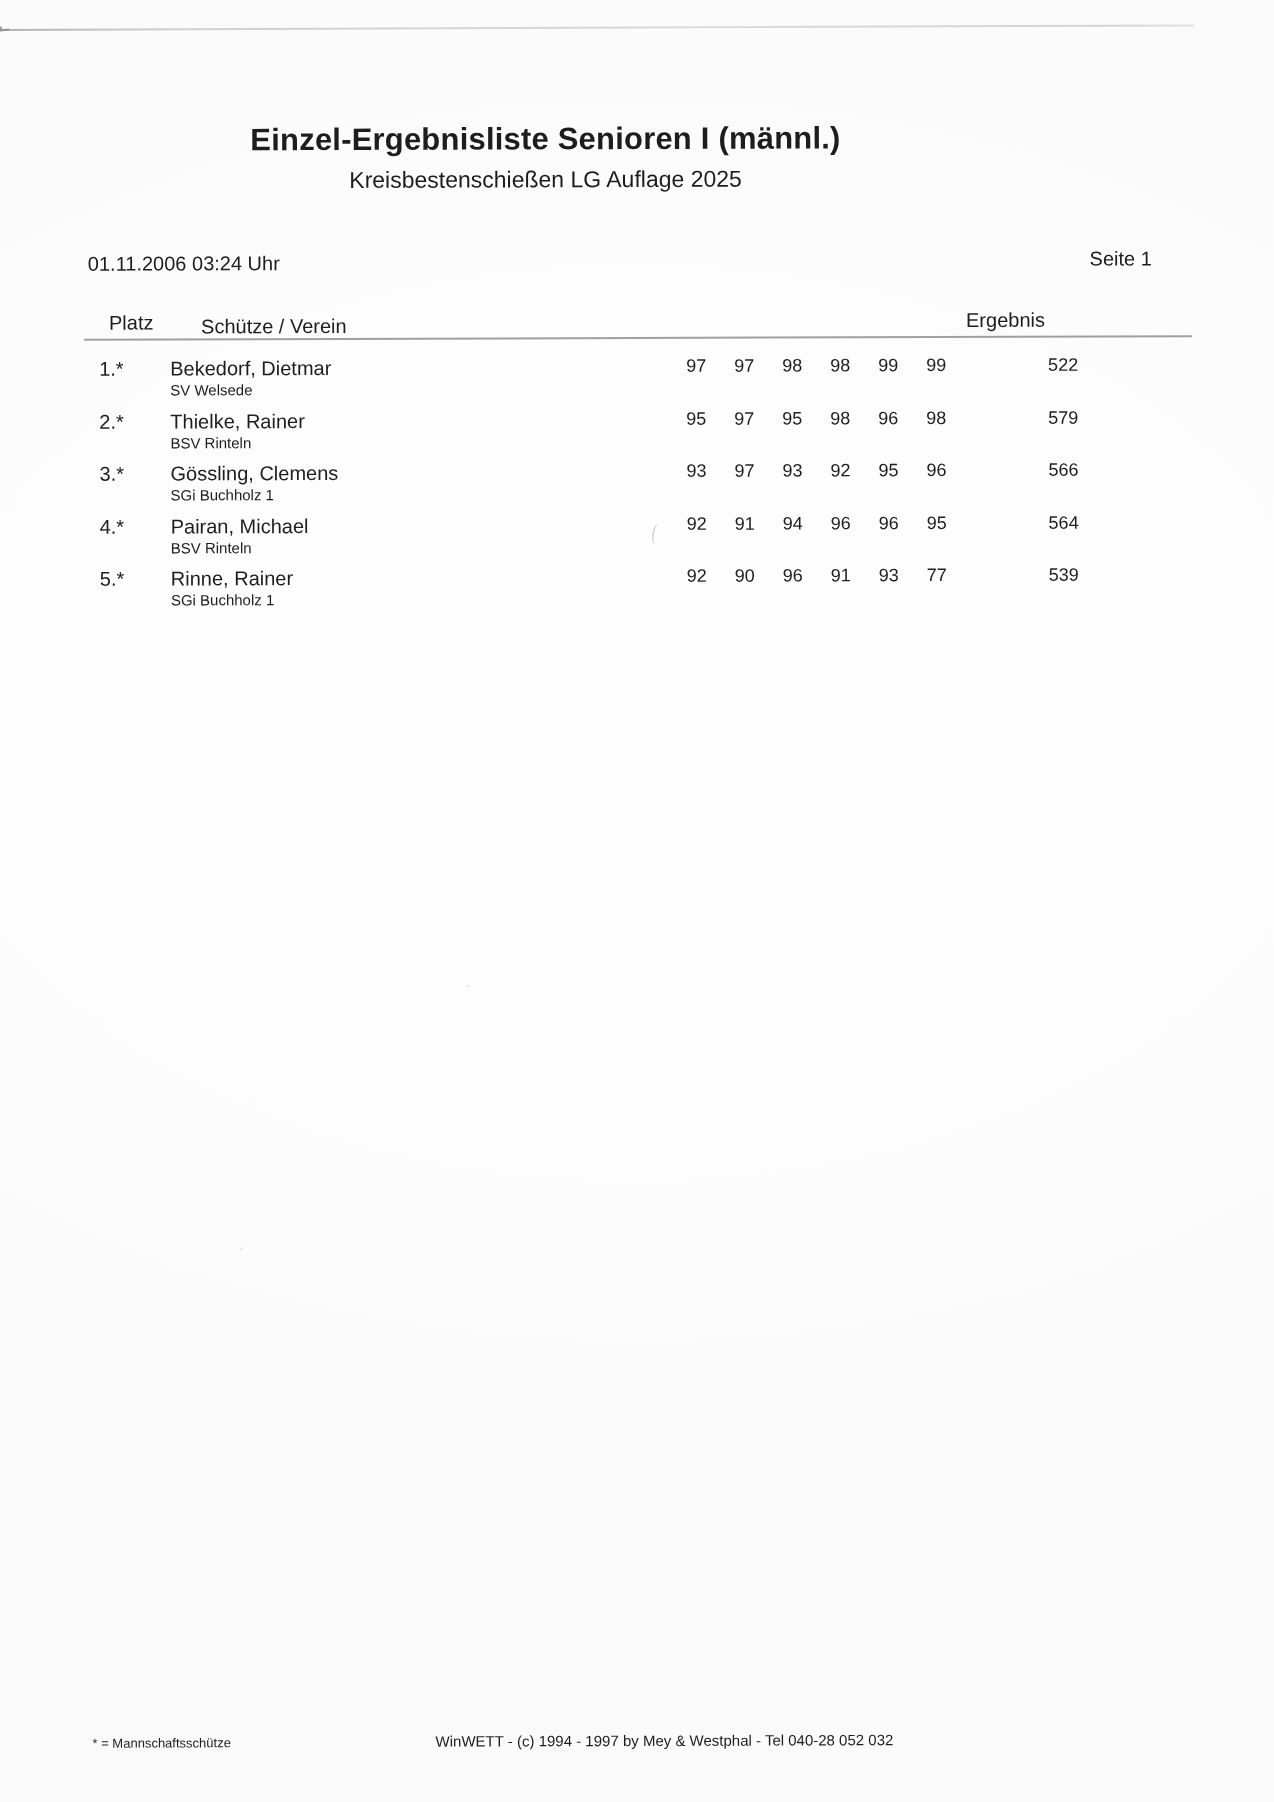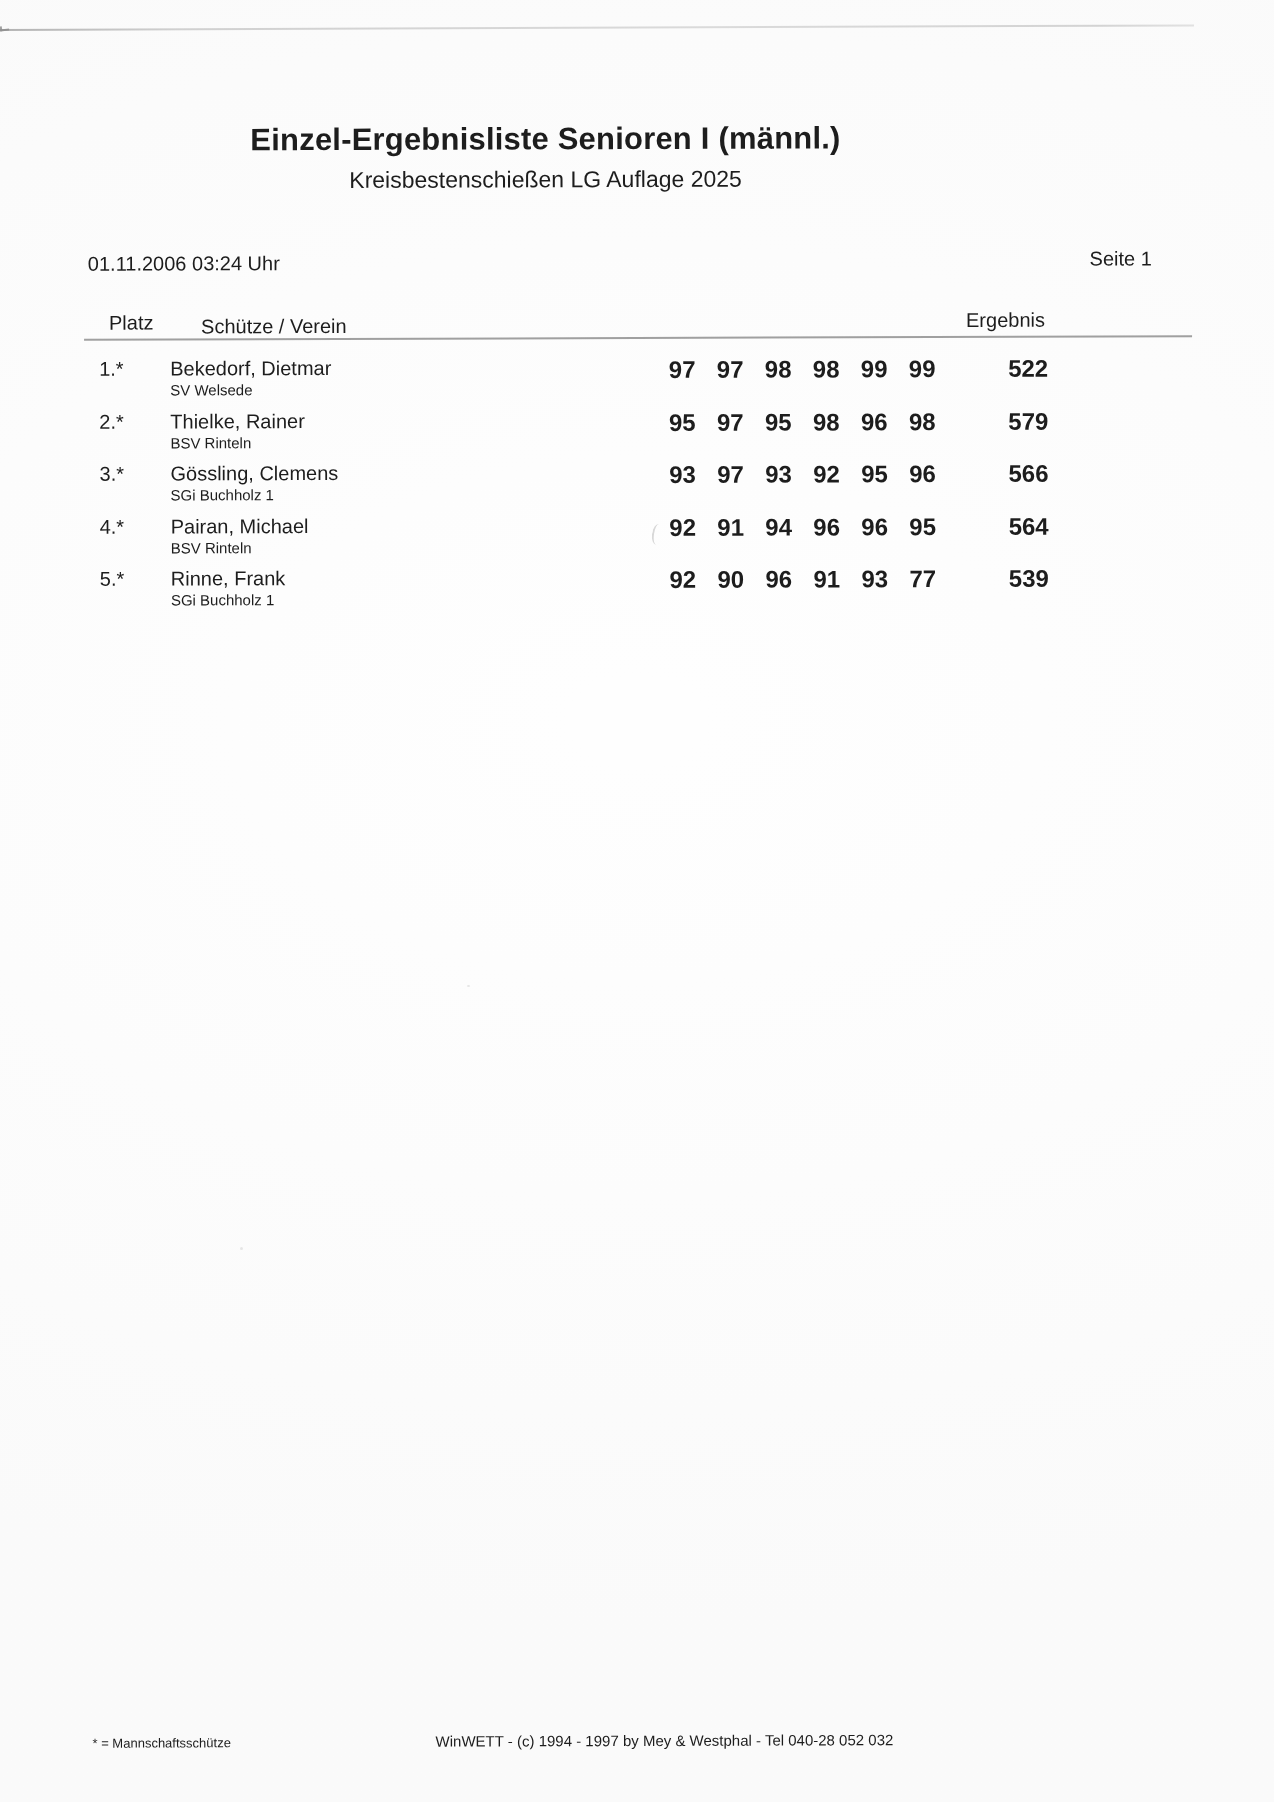--- a/index.html
+++ b/index.html
@@ -92,21 +92,21 @@
     background: var(--rule);
     opacity: .85;
   }
 
   .tbody { position: absolute; top: 353px; left: 0; width: 1274px; }
   .row { position: relative; height: 52.5px; }
   .row span { position: absolute; white-space: nowrap; }
   .cell-platz { left: 99px; top: 3px; font-size: 20px; }
   .cell-name  { left: 170px; top: 3px; font-size: 20px; }
   .cell-club  { left: 170px; top: 27px; font-size: 15px; }
-  .score, .cell-total { top: 3px; font-size: 24px; font-weight: 700; text-align: center; }
+  .score, .cell-total { top: 3px; font-size: 18px; font-weight: 400; text-align: right; }
   .s0 { left: 658px; width: 48px; }
   .s1 { left: 706px; width: 48px; }
   .s2 { left: 754px; width: 48px; }
   .s3 { left: 802px; width: 48px; }
   .s4 { left: 850px; width: 48px; }
   .s5 { left: 898px; width: 48px; }
   .cell-total { left: 978px; width: 100px; }
 
   .footnote {
     position: absolute; top: 1734px; left: 88px;
@@ -193,21 +193,21 @@
     <span class="score s1">91</span>
     <span class="score s2">94</span>
     <span class="score s3">96</span>
     <span class="score s4">96</span>
     <span class="score s5">95</span>
     <span class="cell-total">564</span>
   </div>
 
   <div class="row">
     <span class="cell-platz">5.*</span>
-    <span class="cell-name">Rinne, Frank</span>
+    <span class="cell-name">Rinne, Rainer</span>
     <span class="cell-club">SGi Buchholz 1</span>
     <span class="score s0">92</span>
     <span class="score s1">90</span>
     <span class="score s2">96</span>
     <span class="score s3">91</span>
     <span class="score s4">93</span>
     <span class="score s5">77</span>
     <span class="cell-total">539</span>
   </div>
 </div>

